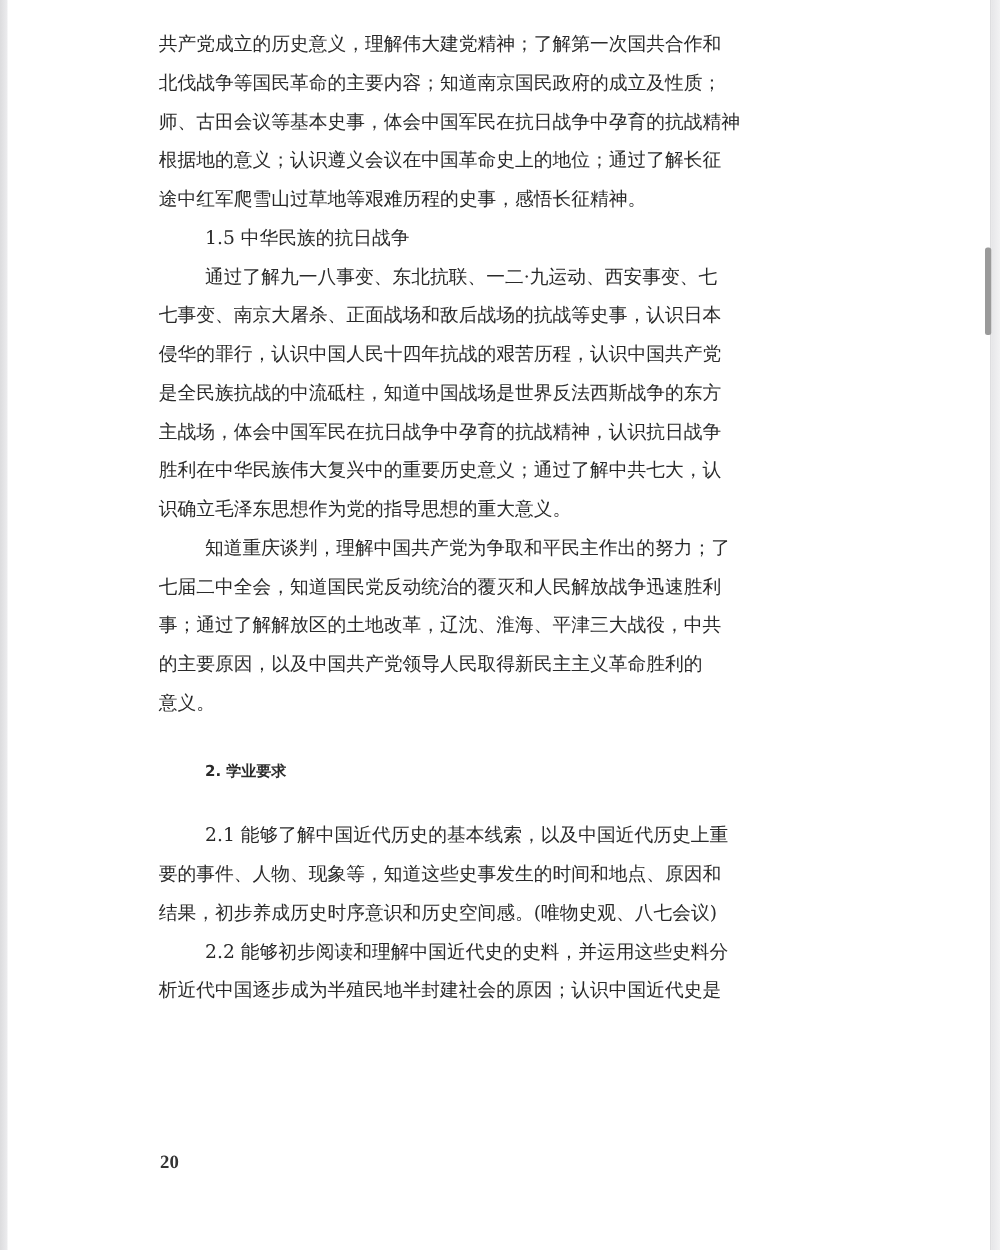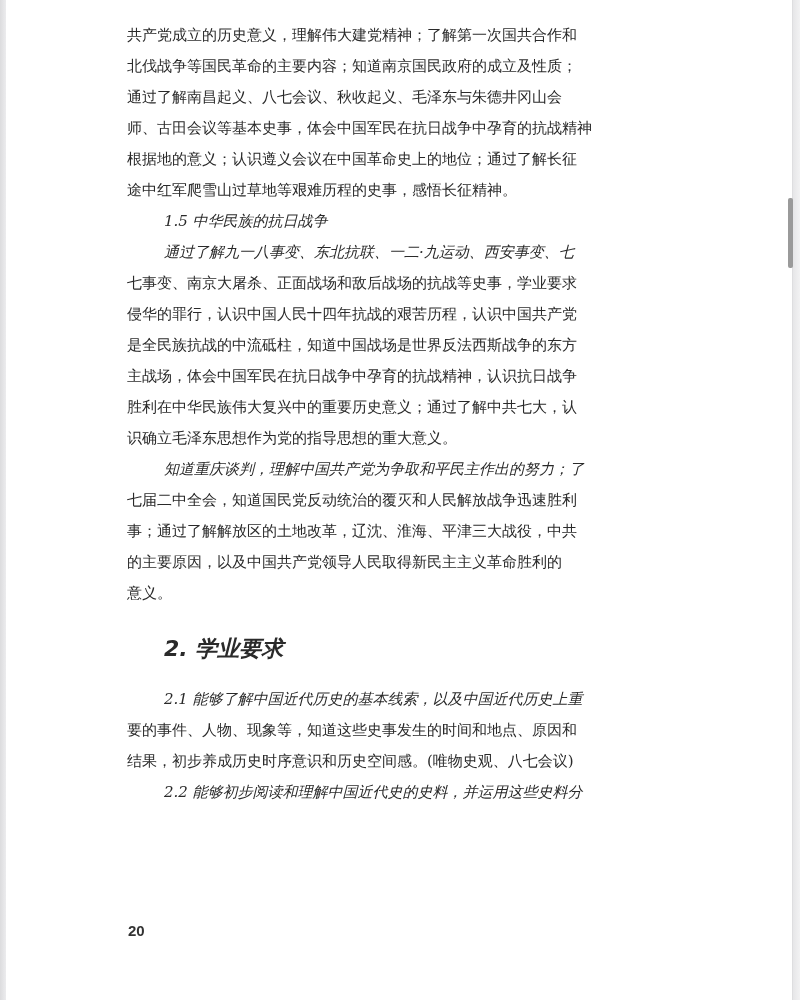--- a/index.html
+++ b/index.html
@@ -41,59 +41,58 @@
     top: 20px;
     width: 552px;
   }
   .line {
     font-size: 15px;
     line-height: 31px;
     height: 31px;
     white-space: nowrap;
     letter-spacing: 0px;
   }
-  .indent { padding-left: 37px; font-style: italic; }
+  .indent { padding-left: 37px; }
   .heading2 {
     font-family: "DejaVu Sans", "Liberation Sans", sans-serif;
     font-weight: bold;
-    font-size: 22px;
+    font-size: 12px;
   }
   .page-number {
     position: absolute;
     left: 128px;
     top: 922px;
-    font-family: Liberation Sans, sans-serif;
+    font-family: Liberation Serif, serif;
     font-weight: bold;
     font-size: 15px;
     color: #333;
   }
 </style>
 </head>
 <body>
 
 <div class="left-edge"></div>
 <div class="right-edge"></div>
 <div class="scroll-thumb"></div>
 
 <div class="page">
 
   <div>
     <div class="line">共产党成立的历史意义，理解伟大建党精神；了解第一次国共合作和</div>
     <div class="line">北伐战争等国民革命的主要内容；知道南京国民政府的成立及性质；</div>
-    <div class="line">通过了解南昌起义、八七会议、秋收起义、毛泽东与朱德井冈山会</div>
     <div class="line">师、古田会议等基本史事，体会中国军民在抗日战争中孕育的抗战精神</div>
     <div class="line">根据地的意义；认识遵义会议在中国革命史上的地位；通过了解长征</div>
     <div class="line">途中红军爬雪山过草地等艰难历程的史事，感悟长征精神。</div>
   </div>
 
   <div class="line indent">1.5 中华民族的抗日战争</div>
 
   <div>
     <div class="line indent">通过了解九一八事变、东北抗联、一二·九运动、西安事变、七</div>
-    <div class="line">七事变、南京大屠杀、正面战场和敌后战场的抗战等史事，学业要求</div>
+    <div class="line">七事变、南京大屠杀、正面战场和敌后战场的抗战等史事，认识日本</div>
     <div class="line">侵华的罪行，认识中国人民十四年抗战的艰苦历程，认识中国共产党</div>
     <div class="line">是全民族抗战的中流砥柱，知道中国战场是世界反法西斯战争的东方</div>
     <div class="line">主战场，体会中国军民在抗日战争中孕育的抗战精神，认识抗日战争</div>
     <div class="line">胜利在中华民族伟大复兴中的重要历史意义；通过了解中共七大，认</div>
     <div class="line">识确立毛泽东思想作为党的指导思想的重大意义。</div>
   </div>
 
 
   <div>
     <div class="line indent">知道重庆谈判，理解中国共产党为争取和平民主作出的努力；了</div>
@@ -108,16 +107,17 @@
   <div style="height:20px"></div>
 
   <div>
     <div class="line indent">2.1 能够了解中国近代历史的基本线索，以及中国近代历史上重</div>
     <div class="line">要的事件、人物、现象等，知道这些史事发生的时间和地点、原因和</div>
     <div class="line">结果，初步养成历史时序意识和历史空间感。(唯物史观、八七会议)</div>
   </div>
 
   <div>
     <div class="line indent">2.2 能够初步阅读和理解中国近代史的史料，并运用这些史料分</div>
+    <div class="line">析近代中国逐步成为半殖民地半封建社会的原因；认识中国近代史是</div>
   </div>
 </div>
 
 <div class="page-number">20</div>
 
 </body></html>

